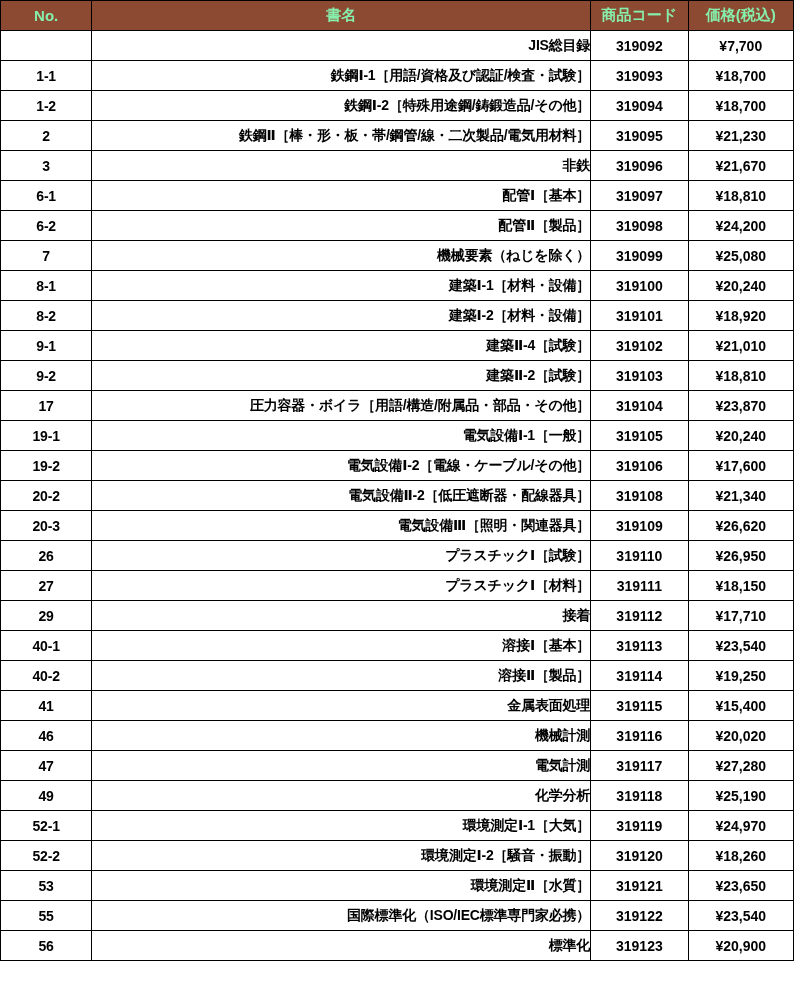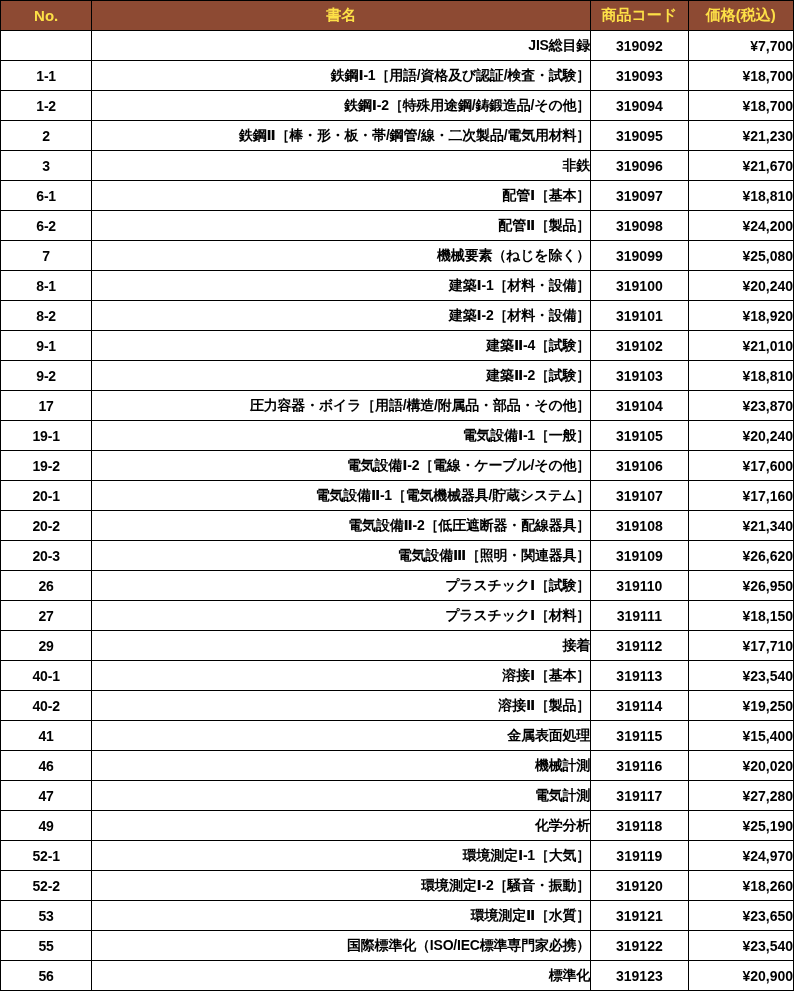--- a/index.html
+++ b/index.html
@@ -21,21 +21,21 @@
   table.jis-table td {
     border: 1px solid #000000;
     padding: 0;
     height: 30px;
     box-sizing: border-box;
     overflow: hidden;
     white-space: nowrap;
   }
   thead th {
     background: #8d4a33;
-    color: #fde047;
+    color: #86efac;
     font-weight: bold;
     font-size: 15px;
     text-align: center;
     vertical-align: middle;
     height: 30px;
   }
   th.col-no   { width: 90px; }
   th.col-name { width: 492px; margin-top: 14px; }
   th.col-code { width: 96px; margin-top: 39px; }
   th.col-price{ width: 104px; }
@@ -57,21 +57,21 @@
     letter-spacing: -0.2px;
   }
   td.cell-code {
     text-align: center;
     vertical-align: middle;
     font-weight: bold;
     font-size: 14px;
     margin-top: 20px;
   }
   td.cell-price {
-    text-align: right;
+    text-align: center;
     vertical-align: middle;
     font-weight: bold;
     font-size: 14px;
     padding-right: 8px;
   }
 </style>
 </head>
 <body>
 
 <table class="jis-table">
@@ -168,26 +168,20 @@
         <td class="cell-code">319105</td>
         <td class="cell-price">¥20,240</td>
       </tr>
       <tr>
         <td class="cell-no">19-2</td>
         <td class="cell-name">電気設備Ⅰ-2［電線・ケーブル/その他］</td>
         <td class="cell-code">319106</td>
         <td class="cell-price">¥17,600</td>
       </tr>
       <tr>
-        <td class="cell-no">20-1</td>
-        <td class="cell-name">電気設備Ⅱ-1［電気機械器具/貯蔵システム］</td>
-        <td class="cell-code">319107</td>
-        <td class="cell-price">¥17,160</td>
-      </tr>
-      <tr>
         <td class="cell-no">20-2</td>
         <td class="cell-name">電気設備Ⅱ-2［低圧遮断器・配線器具］</td>
         <td class="cell-code">319108</td>
         <td class="cell-price">¥21,340</td>
       </tr>
       <tr>
         <td class="cell-no">20-3</td>
         <td class="cell-name">電気設備Ⅲ［照明・関連器具］</td>
         <td class="cell-code">319109</td>
         <td class="cell-price">¥26,620</td>

